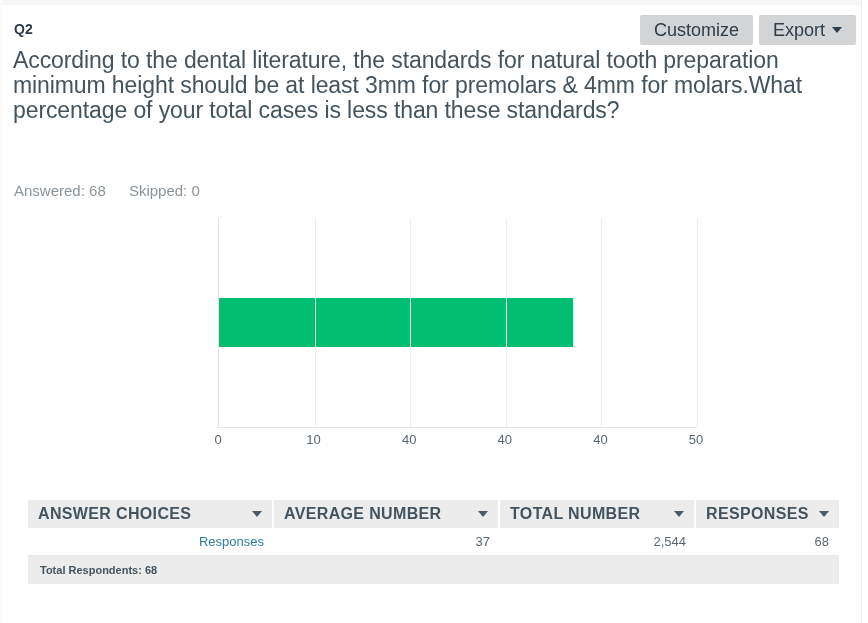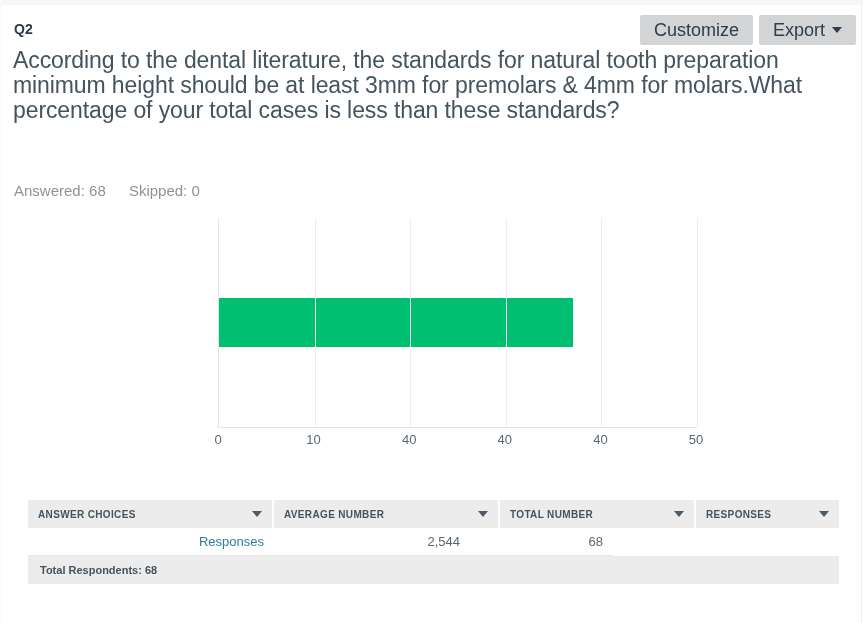--- a/index.html
+++ b/index.html
@@ -161,21 +161,21 @@
     left: 28px;
     top: 500px;
     width: 811px;
     font-size: 12.5px;
   }
   .trow { display: flex; }
   .thead .tcell {
     background: #ececec;
     color: #44545f;
     font-weight: bold;
-    font-size: 10px;
+    font-size: 16px;
     letter-spacing: .35px;
     height: 28px;
     display: flex;
     align-items: center;
     justify-content: space-between;
     padding: 0 10px;
     box-sizing: border-box;
     border-right: 2px solid #ffffff;
     cursor: pointer;
   }
@@ -286,20 +286,21 @@
       <div class="tcell c4">
         <span>RESPONSES</span>
         <span class="th-caret"></span>
       </div>
     </div>
 
     <div class="trow tbody">
       <div class="tcell c1">
         <a class="link">Responses</a>
       </div>
+      <div class="tcell c2">37</div>
       <div class="tcell c3">2,544</div>
       <div class="tcell c4">68</div>
     </div>
 
     <div class="totalrow">Total Respondents: 68</div>
   </div>
 
 </div>
 
 </body></html>

